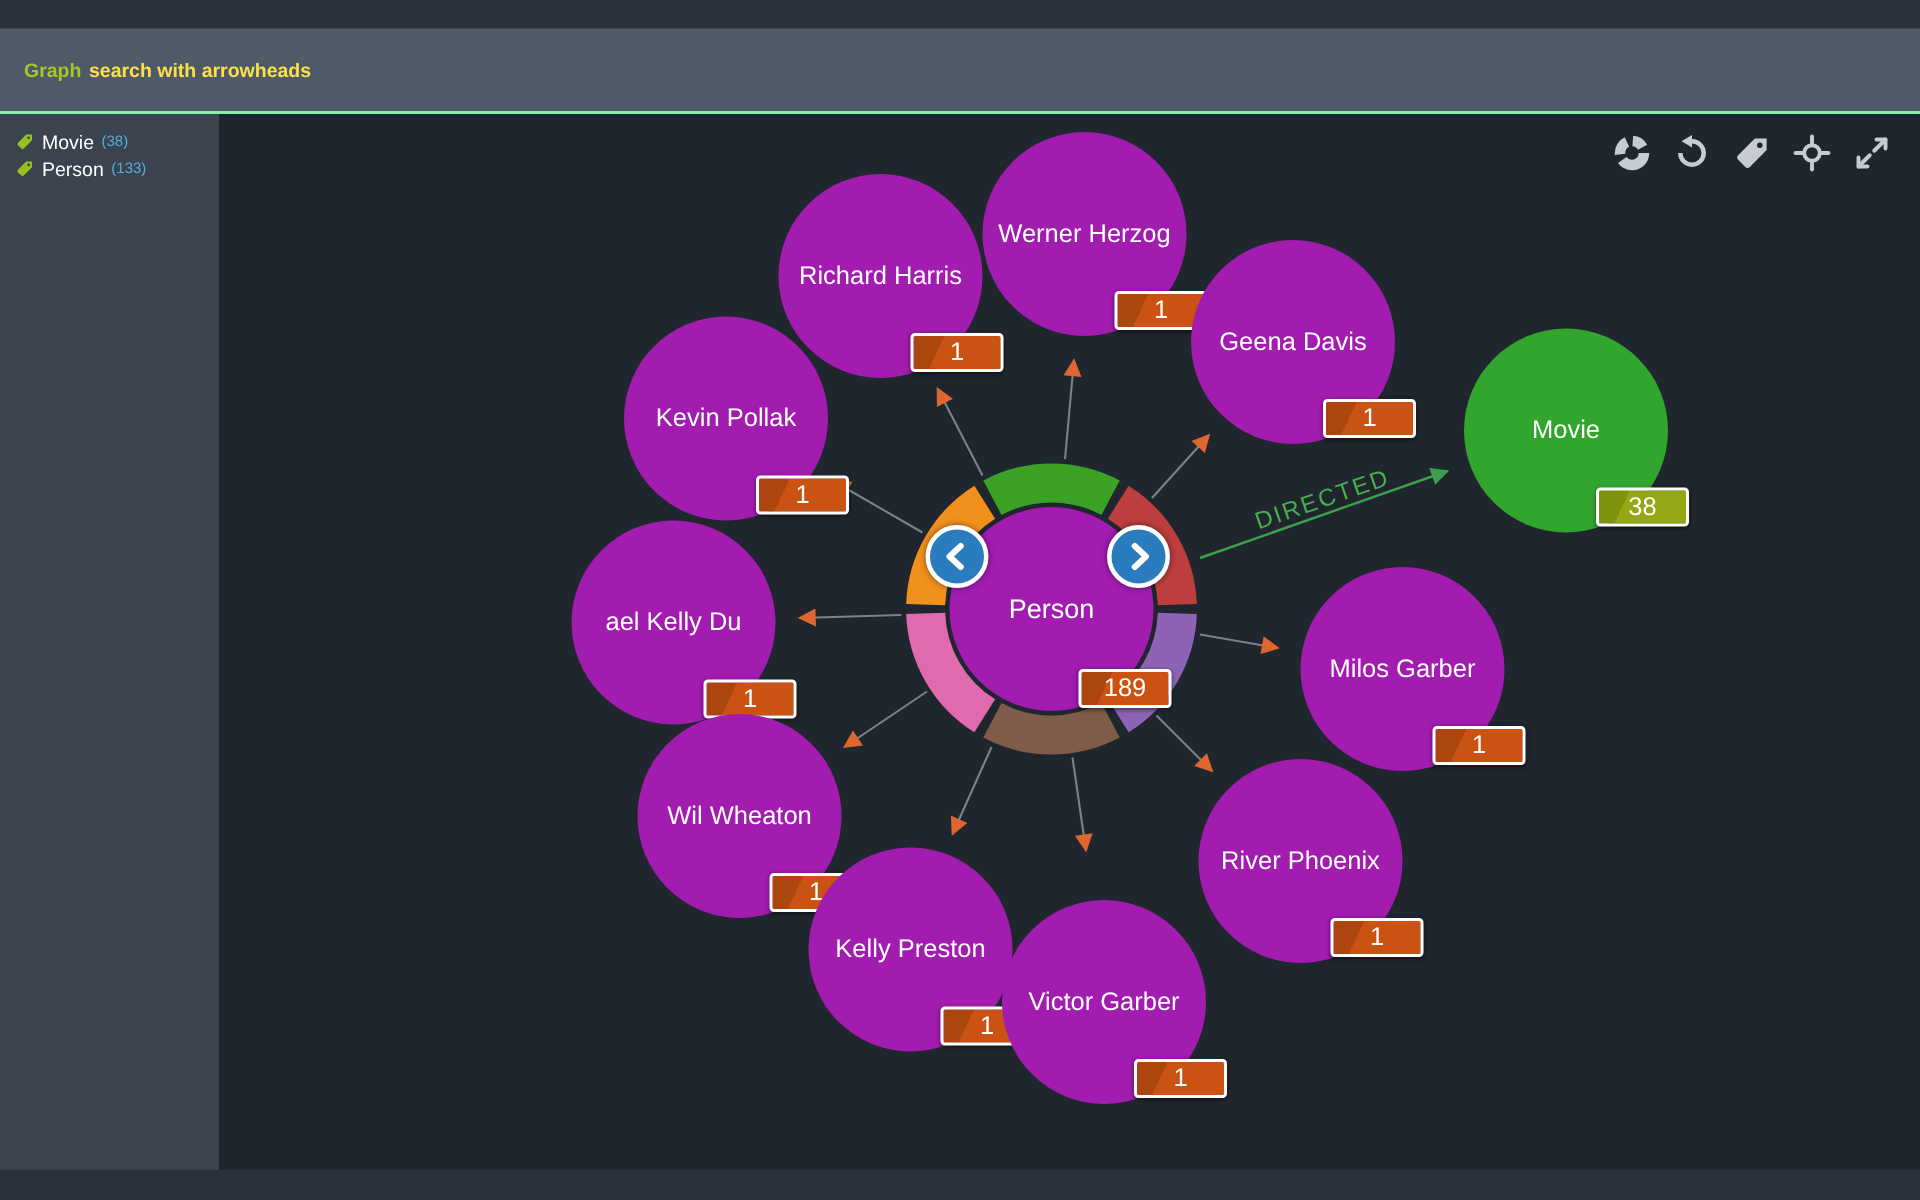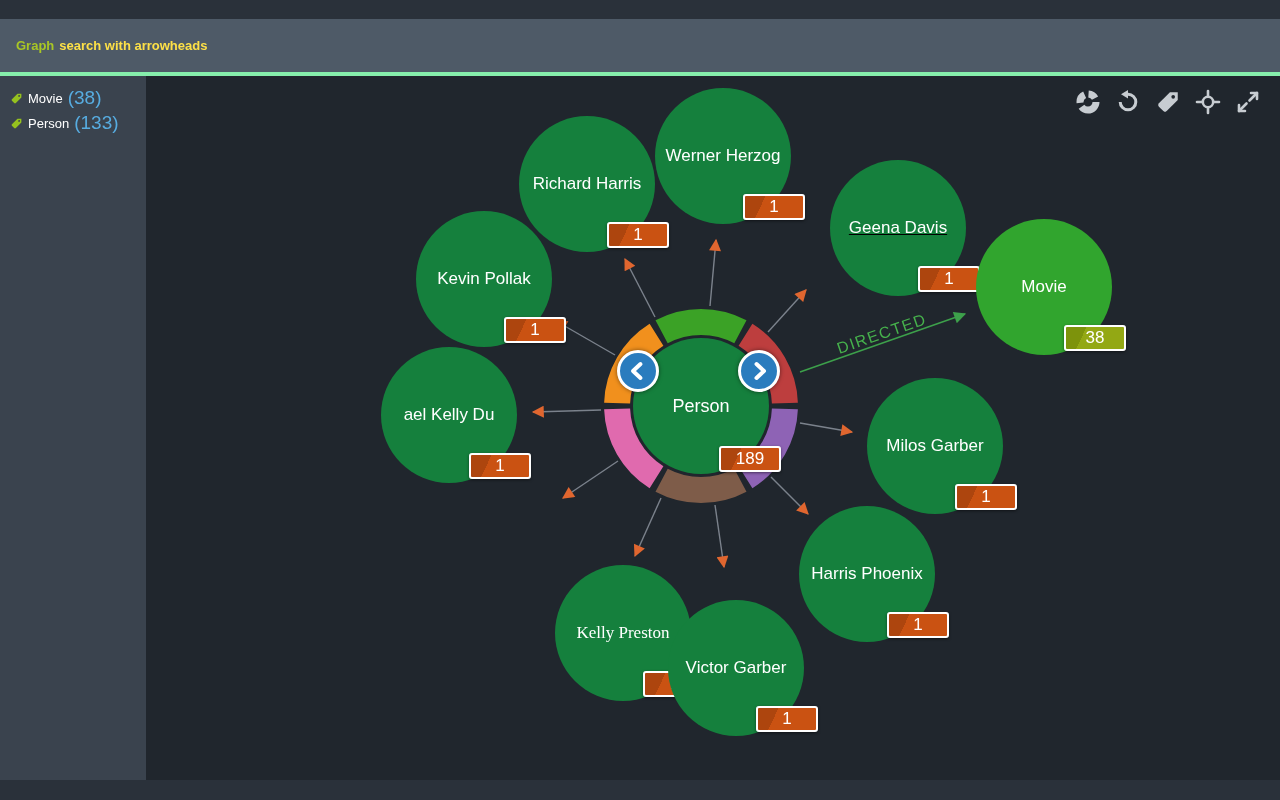--- a/index.html
+++ b/index.html
@@ -1,38 +1,38 @@
 <!DOCTYPE html>
 <html><head>
 <meta charset="utf-8">
 <style>
   * { margin:0; padding:0; box-sizing:border-box; }
   html,body { width:1280px; height:800px; overflow:hidden; }
   body { background:#2a313a; font-family:"Liberation Sans", sans-serif; }
 
   
   .topbar { margin-top:19px; height:57px; background:#4e5a67; display:flex; align-items:center;
-            padding:0 16px; border-bottom:4px solid #86efac; }
+            padding:0 16px; border-bottom:2px solid #86efac; }
   .topbar .t { font-size:13px; font-weight:bold; color:#fde047; }
   .topbar .accent { color:#a8c625; margin-right:5px; }
 
   
   .content { display:flex; height:704px;justify-content:flex-end; }
   .sidebar { width:146px; background:#3a434e; padding:11px 0 0 10px; }
   .legend-item { display:flex; align-items:center; gap:5px; margin-bottom:3px; cursor:pointer; }
   .legend-item .lbl { color:#ffffff; font-size:13px; }
-  .legend-item .cnt { color:#57ace0; font-size:19px; }
+  .legend-item .cnt { color:#57ace0; font-size:10px; }
 
   .canvas { position:relative; width:1134px; height:704px; background:#20262d; overflow:hidden; }
   .canvas svg.layer { position:absolute; left:0; top:0; }
 
   
   .gnode { position:absolute; width:136px; height:136px; border-radius:50%;
            display:flex; align-items:center; justify-content:center; cursor:pointer; }
-  .gnode.blue { background:#15803d; }
+  .gnode.blue { background:#a21caf; }
   .gnode.green { background:#31a52e; }
   .gnode .label { color:#ffffff; font-size:17px; white-space:nowrap; }
   .gnode.center .label { font-size:18px; }
 
   .badge { position:absolute; left:88px; top:106px; min-width:62px; height:26px; line-height:22px;
            text-align:center; color:#ffffff; font-size:17px; padding:0 6px;
            background:linear-gradient(115deg,#ad450e 30%, #ca5212 30%); border:2px solid #ffffff;
            border-radius:3px; box-shadow:0 1px 3px rgba(0,0,0,.5); }
   .badge.olive { background:linear-gradient(115deg,#7d930c 30%, #93a814 30%); }
 
@@ -125,37 +125,41 @@
       <div class="badge">1</div>
     </div>
     <div class="gnode blue" style="left:270px; top:135px;">
       <span class="label">Kevin Pollak</span>
       <div class="badge">1</div>
     </div>
     <div class="gnode blue" style="left:235px; top:271px;">
       <span class="label">ael Kelly Du</span>
       <div class="badge">1</div>
     </div>
-    <div class="gnode blue" style="left:409px; top:489px;font-family:Liberation Serif, serif;">
+    <div class="gnode blue" style="left:279px; top:400px;">
+      <span class="label">Wil Wheaton</span>
+      <div class="badge">1</div>
+    </div>
+    <div class="gnode blue" style="left:393px; top:489px;">
       <span class="label">Kelly Preston</span>
       <div class="badge">1</div>
     </div>
     <div class="gnode blue" style="left:522px; top:524px;">
       <span class="label">Victor Garber</span>
       <div class="badge">1</div>
     </div>
     <div class="gnode blue" style="left:653px; top:430px;">
-      <span class="label">Harris Phoenix</span>
+      <span class="label">River Phoenix</span>
       <div class="badge">1</div>
     </div>
     <div class="gnode blue" style="left:721px; top:302px;">
       <span class="label">Milos Garber</span>
       <div class="badge">1</div>
     </div>
-    <div class="gnode blue" style="left:684px; top:84px;text-decoration:underline;">
+    <div class="gnode blue" style="left:648px; top:84px;">
       <span class="label">Geena Davis</span>
       <div class="badge">1</div>
     </div>
 
     <div class="gnode green" style="left:830px; top:143px;">
       <span class="label">Movie</span>
       <div class="badge olive">38</div>
     </div>
 
     <div class="gnode blue center" style="left:487px; top:262px;">

